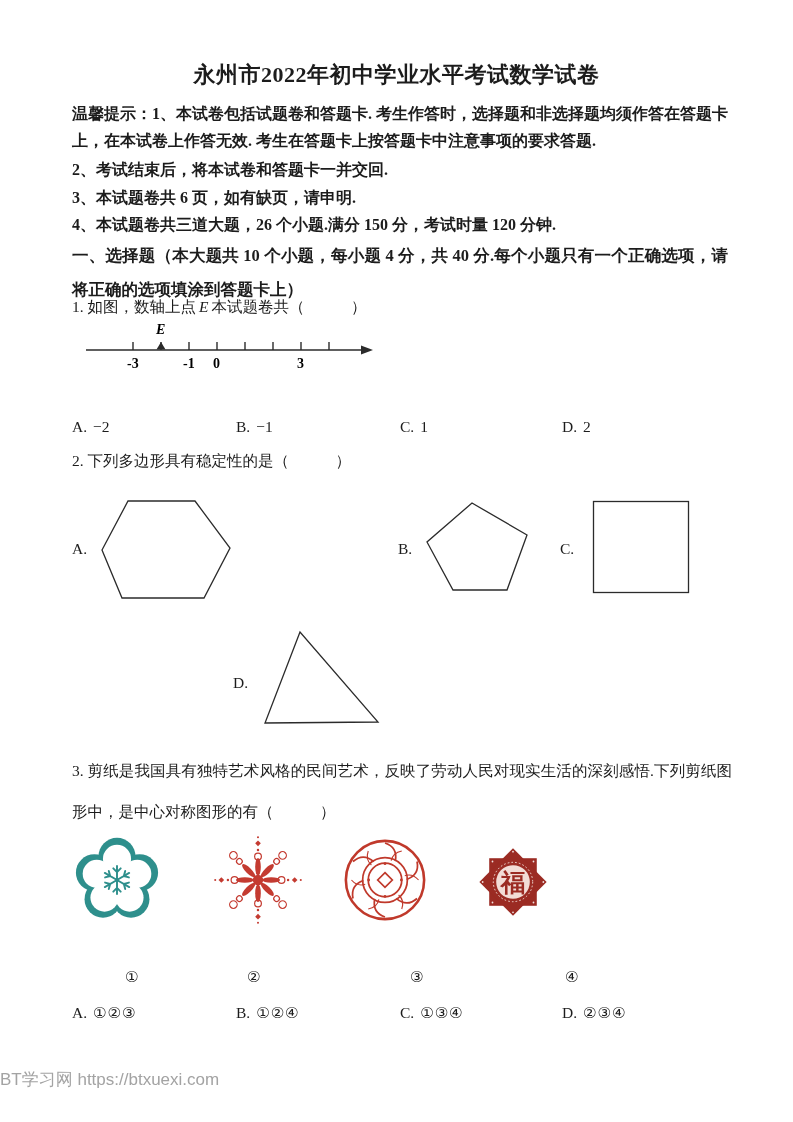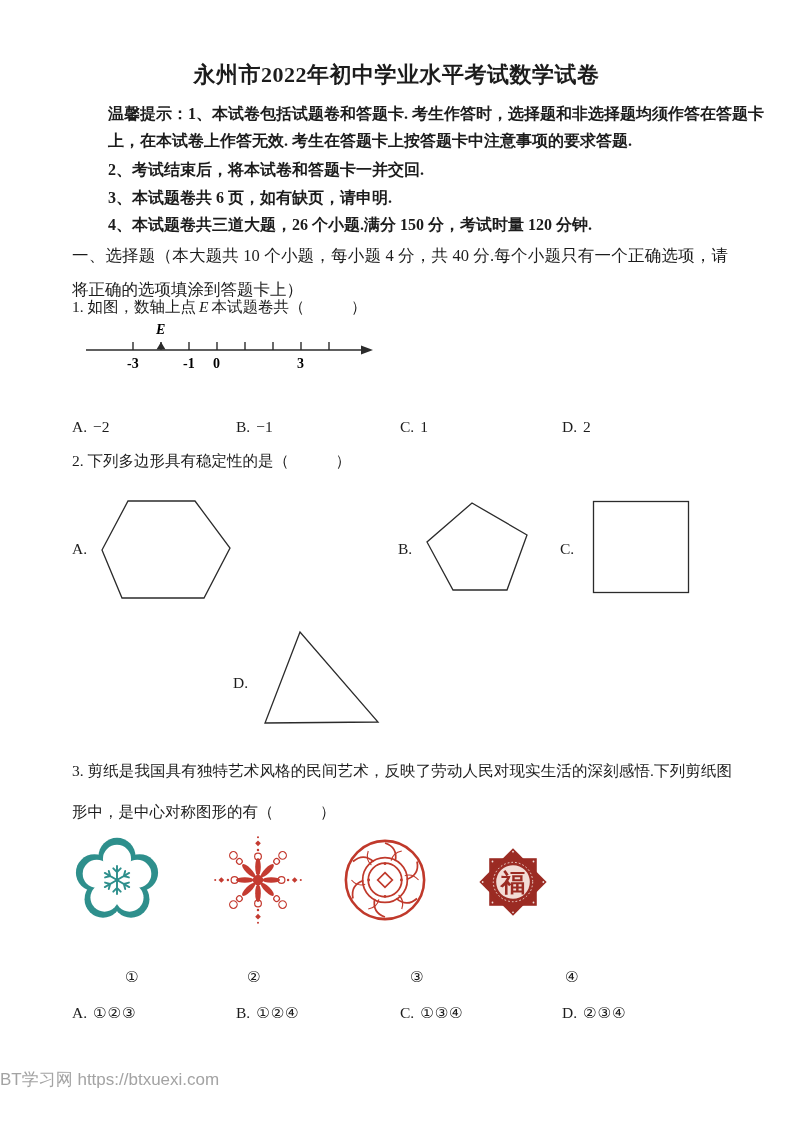--- a/index.html
+++ b/index.html
@@ -8,24 +8,24 @@
     position:relative; width:793px; height:1122px; background:#fff;
     font-family:"Liberation Serif","DejaVu Serif",serif; color:#1c1c1c; overflow:hidden;
   }
   .abs { position:absolute; }
   .title {
     top:60px; left:0; width:100%; text-align:center;
     font-size:22px; font-weight:bold; letter-spacing:0.5px;
   }
   .notice {
     left:72px; width:656px; font-size:16px; font-weight:bold;
-    line-height:27px; text-align:justify;margin-left:36px;
+    line-height:27px; text-align:justify;
   }
   .heading {
-    left:72px; width:656px; font-size:16.5px; font-weight:normal;
+    left:72px; width:656px; font-size:16.5px; font-weight:bold;
     line-height:34px; text-align:justify;
   }
   .qtext { left:72px; width:660px; font-size:15.5px; line-height:41px; text-align:justify; }
   .var { font-style:italic; font-family:"Liberation Serif",serif; padding:0 3px; }
   .opt { font-size:15.5px; white-space:nowrap; }
   .opt .gap { display:inline-block; width:6px; }
   .circled { font-family:"DejaVu Sans",sans-serif; font-size:15px; letter-spacing:1px; }
   .figlabel { font-family:"DejaVu Sans",sans-serif; font-size:15px; }
   .shape { fill:none; stroke:#2b2b2b; stroke-width:1.3px; }
   .nl-text { font-size:14px; font-weight:600; font-family:"Liberation Serif",serif; }

